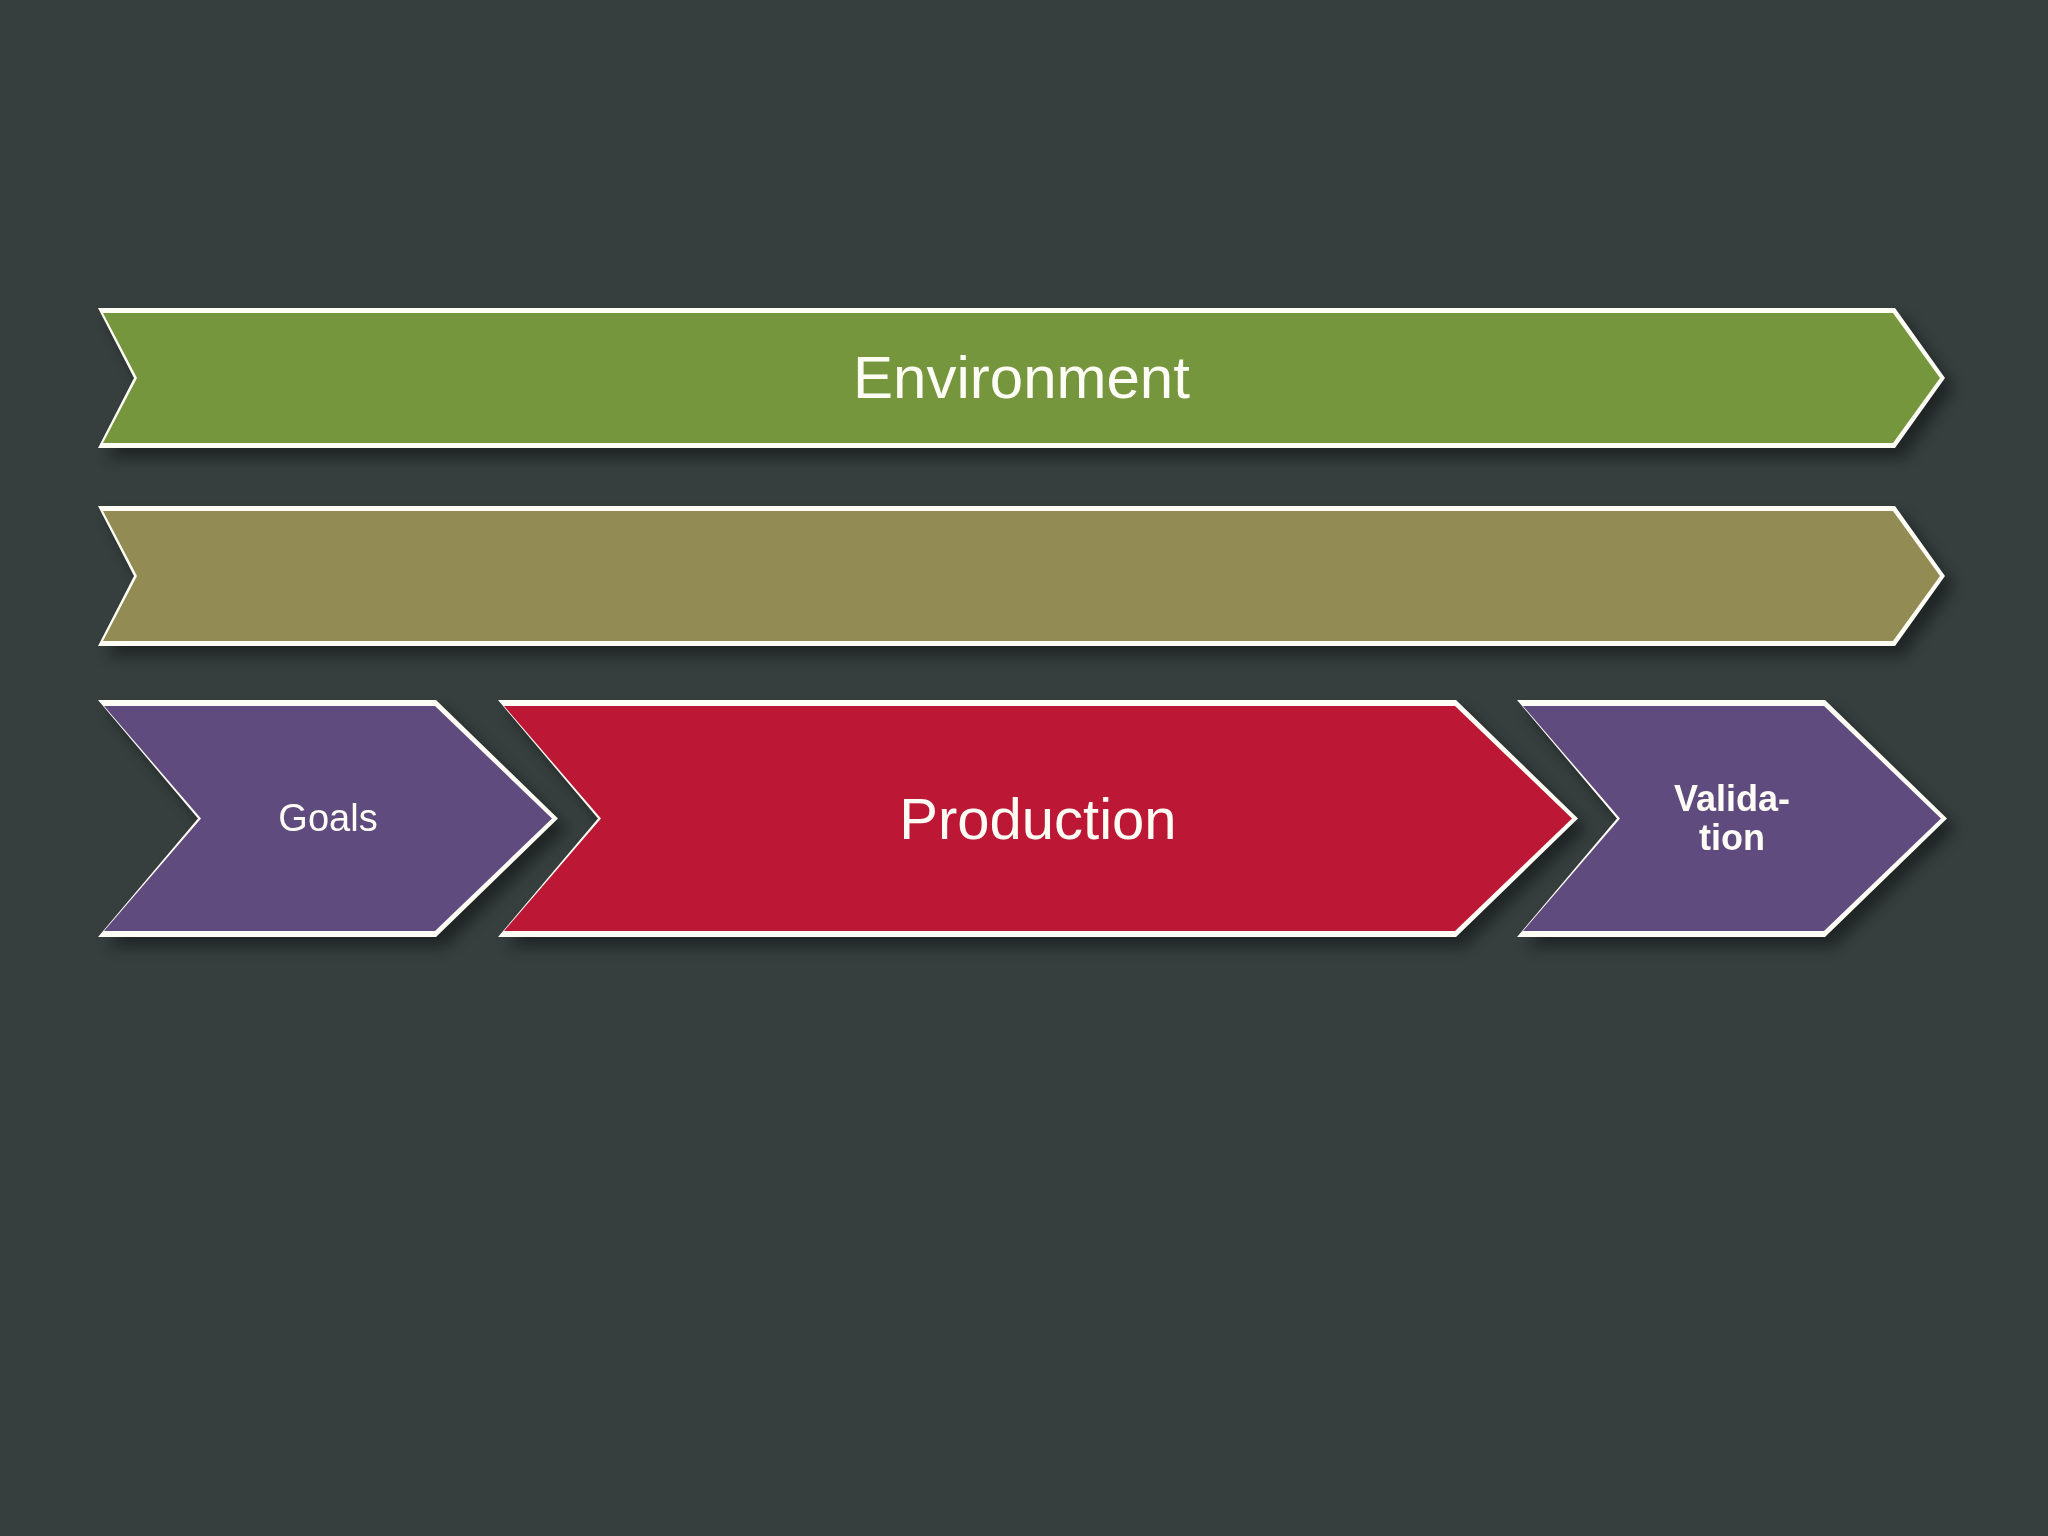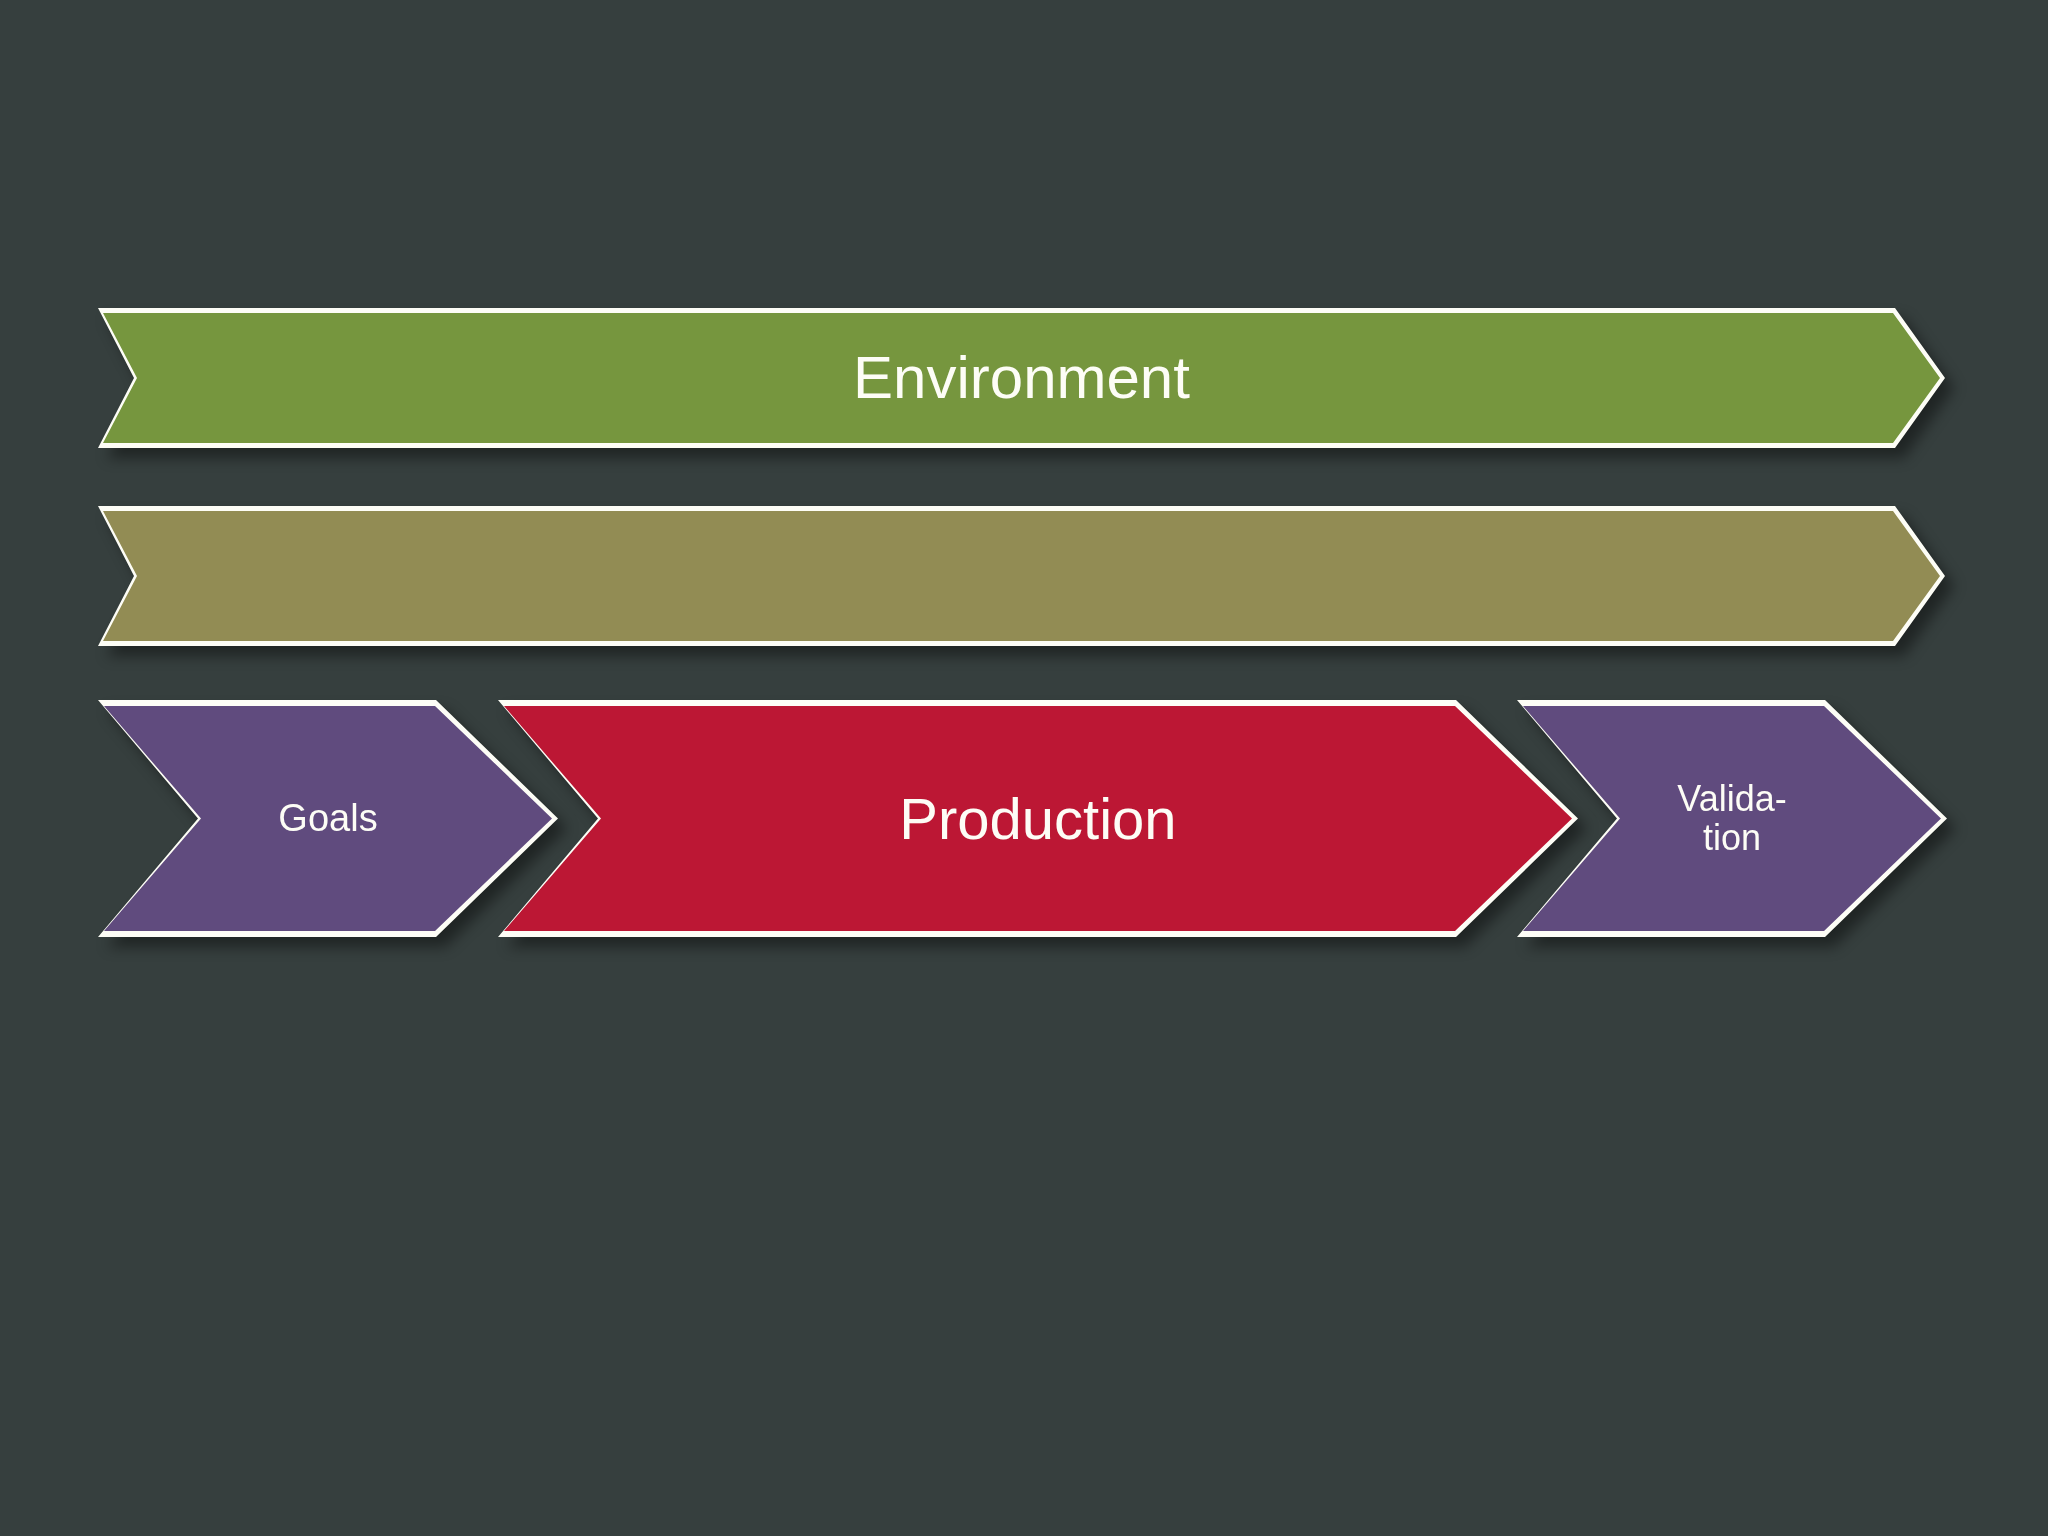--- a/index.html
+++ b/index.html
@@ -109,20 +109,21 @@
     font-size:38px;
     justify-content:center;
   }
   #chev-production {
     left:498px; top:700px;  width:1080px; height:237px;
     font-size:58px;
   }
   #chev-validation {
     left:1517px; top:700px; width:430px; height:237px;
     font-size:36px;
+    font-weight:bold;
   }
 </style>
 </head>
 <body>
 
 <div id="slide">
 
   <div class="chev row-wide" id="bar-environment">
     <span class="stroke"></span>
     <span class="fill" style="background:#76963e"></span>

